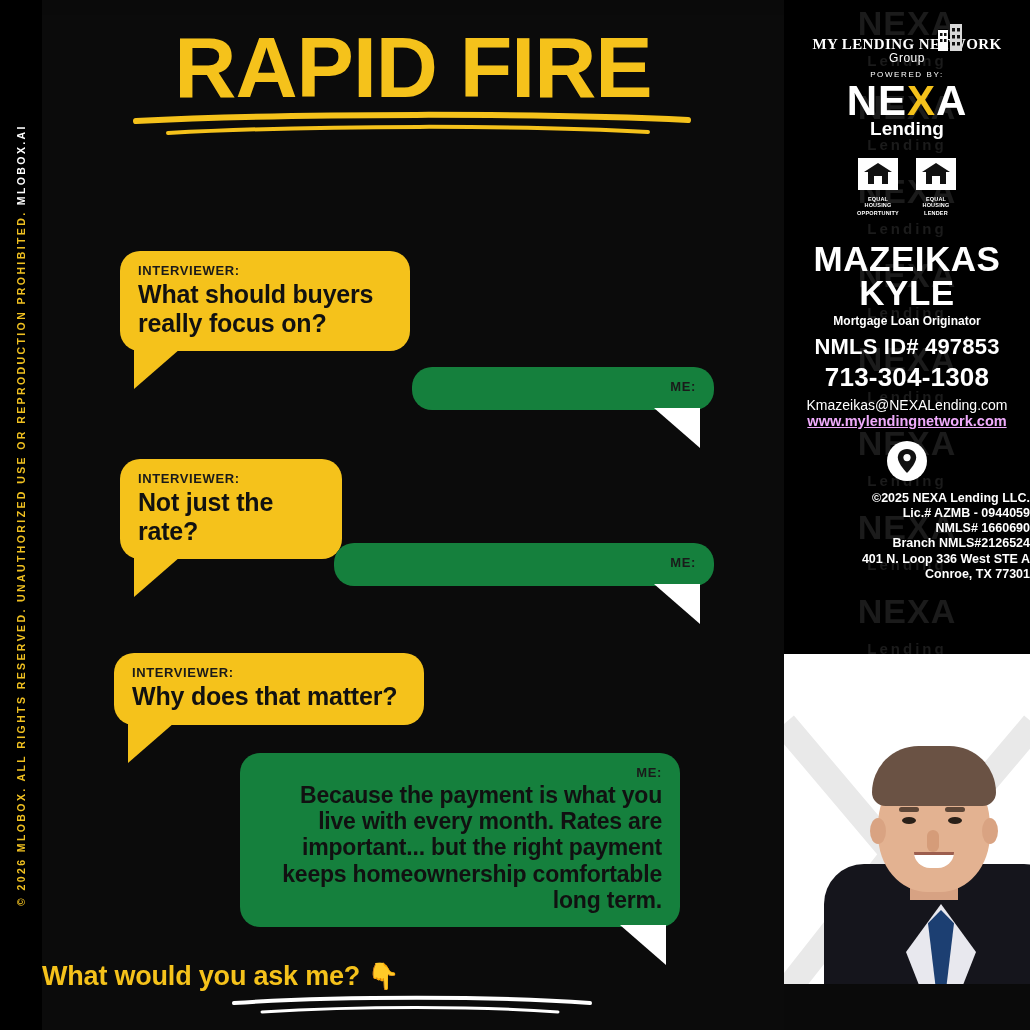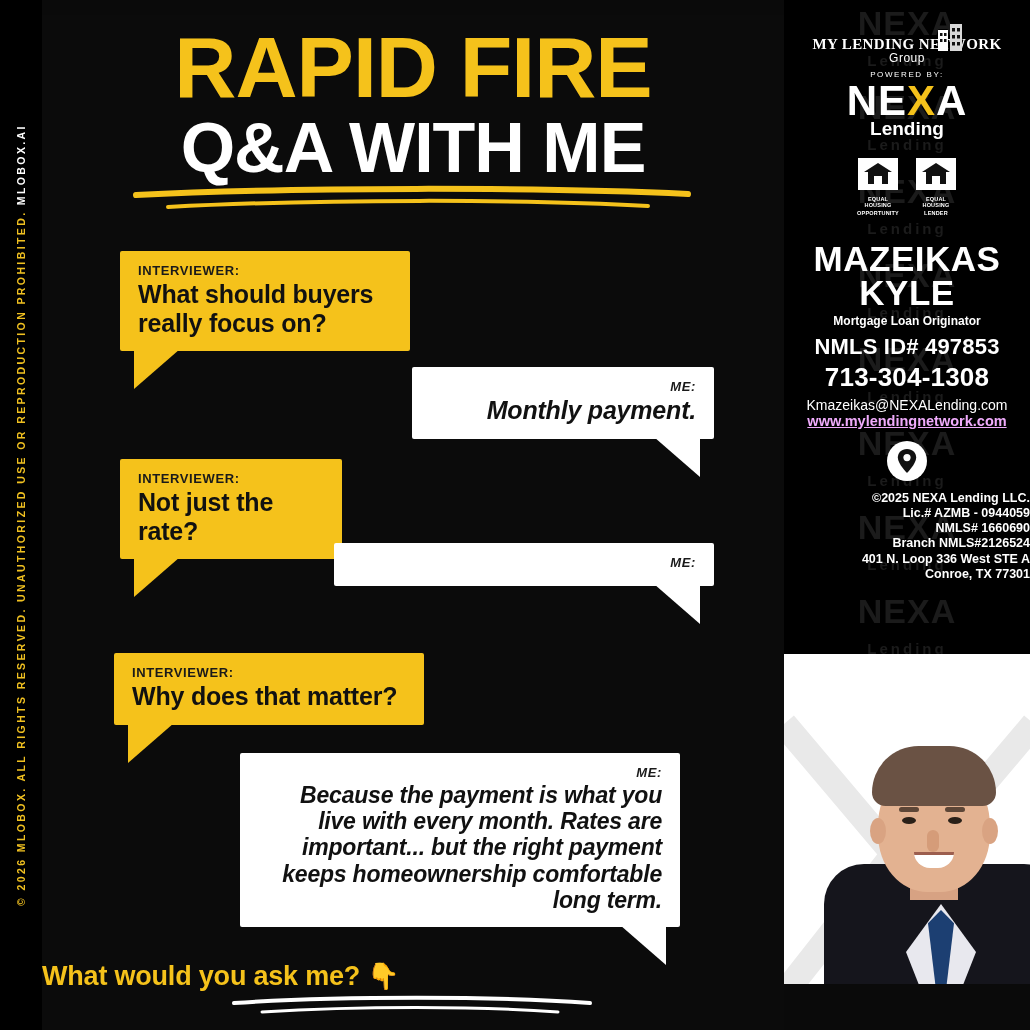--- a/index.html
+++ b/index.html
@@ -42,26 +42,26 @@
   }
   .title2{
     font-size:70px;font-weight:bold;color:#ffffff;letter-spacing:-1px;
     line-height:1.0;margin:0;margin-top:4px;
   }
   .underline-svg{display:block;margin:2px auto 0 auto;}
 
   
   .bubble{
     position:absolute;
-    border-radius:2px;
+    border-radius:20px;
     padding:12px 18px 14px 18px;
     box-sizing:border-box;
   }
   .b-q{background:#f5c21b;color:#111;}
-  .b-a{background:#ffffff;color:#111;font-style:italic;}
+  .b-a{background:#15803d;color:#111;}
   .tag{
     font-size:13px;font-weight:bold;letter-spacing:0.6px;
     margin:0 0 2px 0;color:#1a1a1a;
   }
   .tag-right{text-align:right;}
   .btxt{
     font-size:25px;font-weight:bold;line-height:1.14;margin:0;
     letter-spacing:-0.2px;
   }
   .btxt-right{text-align:right;}
@@ -189,36 +189,34 @@
   <div class="rail">
     <div class="rail-text">
       <span>© 2026 MLOBOX. ALL RIGHTS RESERVED.  UNAUTHORIZED USE OR REPRODUCTION PROHIBITED.</span><span class="wht"> MLOBOX.AI</span>
     </div>
   </div>
 
   <div class="main">
 
     <div class="title-wrap">
       <div class="title1">RAPID FIRE</div>
-      <div class="title2">Q&amp;A WITH ME</div>
       <svg class="underline-svg" width="570" height="28" viewBox="0 0 570 28">
         <path d="M8 10 C 160 2, 420 2, 560 9" stroke="#f5c21b" stroke-width="6" fill="none" stroke-linecap="round"></path>
         <path d="M40 22 C 190 14, 400 14, 520 21" stroke="#f5c21b" stroke-width="4" fill="none" stroke-linecap="round"></path>
       </svg>
     </div>
 
     <div class="bubble b-q" style="left:78px;top:236px;width:290px;">
       <div class="tag">INTERVIEWER:</div>
       <div class="btxt">What should buyers really focus on?</div>
       <div class="tail tail-yl"></div>
     </div>
 
     <div class="bubble b-a" style="left:370px;top:352px;width:302px;">
       <div class="tag tag-right">ME:</div>
-      <div class="btxt btxt-right">Monthly payment.</div>
       <div class="tail tail-wr"></div>
     </div>
 
     <div class="bubble b-q" style="left:78px;top:444px;width:222px;">
       <div class="tag">INTERVIEWER:</div>
       <div class="btxt">Not just the rate?</div>
       <div class="tail tail-yl"></div>
     </div>
 
     <div class="bubble b-a" style="left:292px;top:528px;width:380px;">

